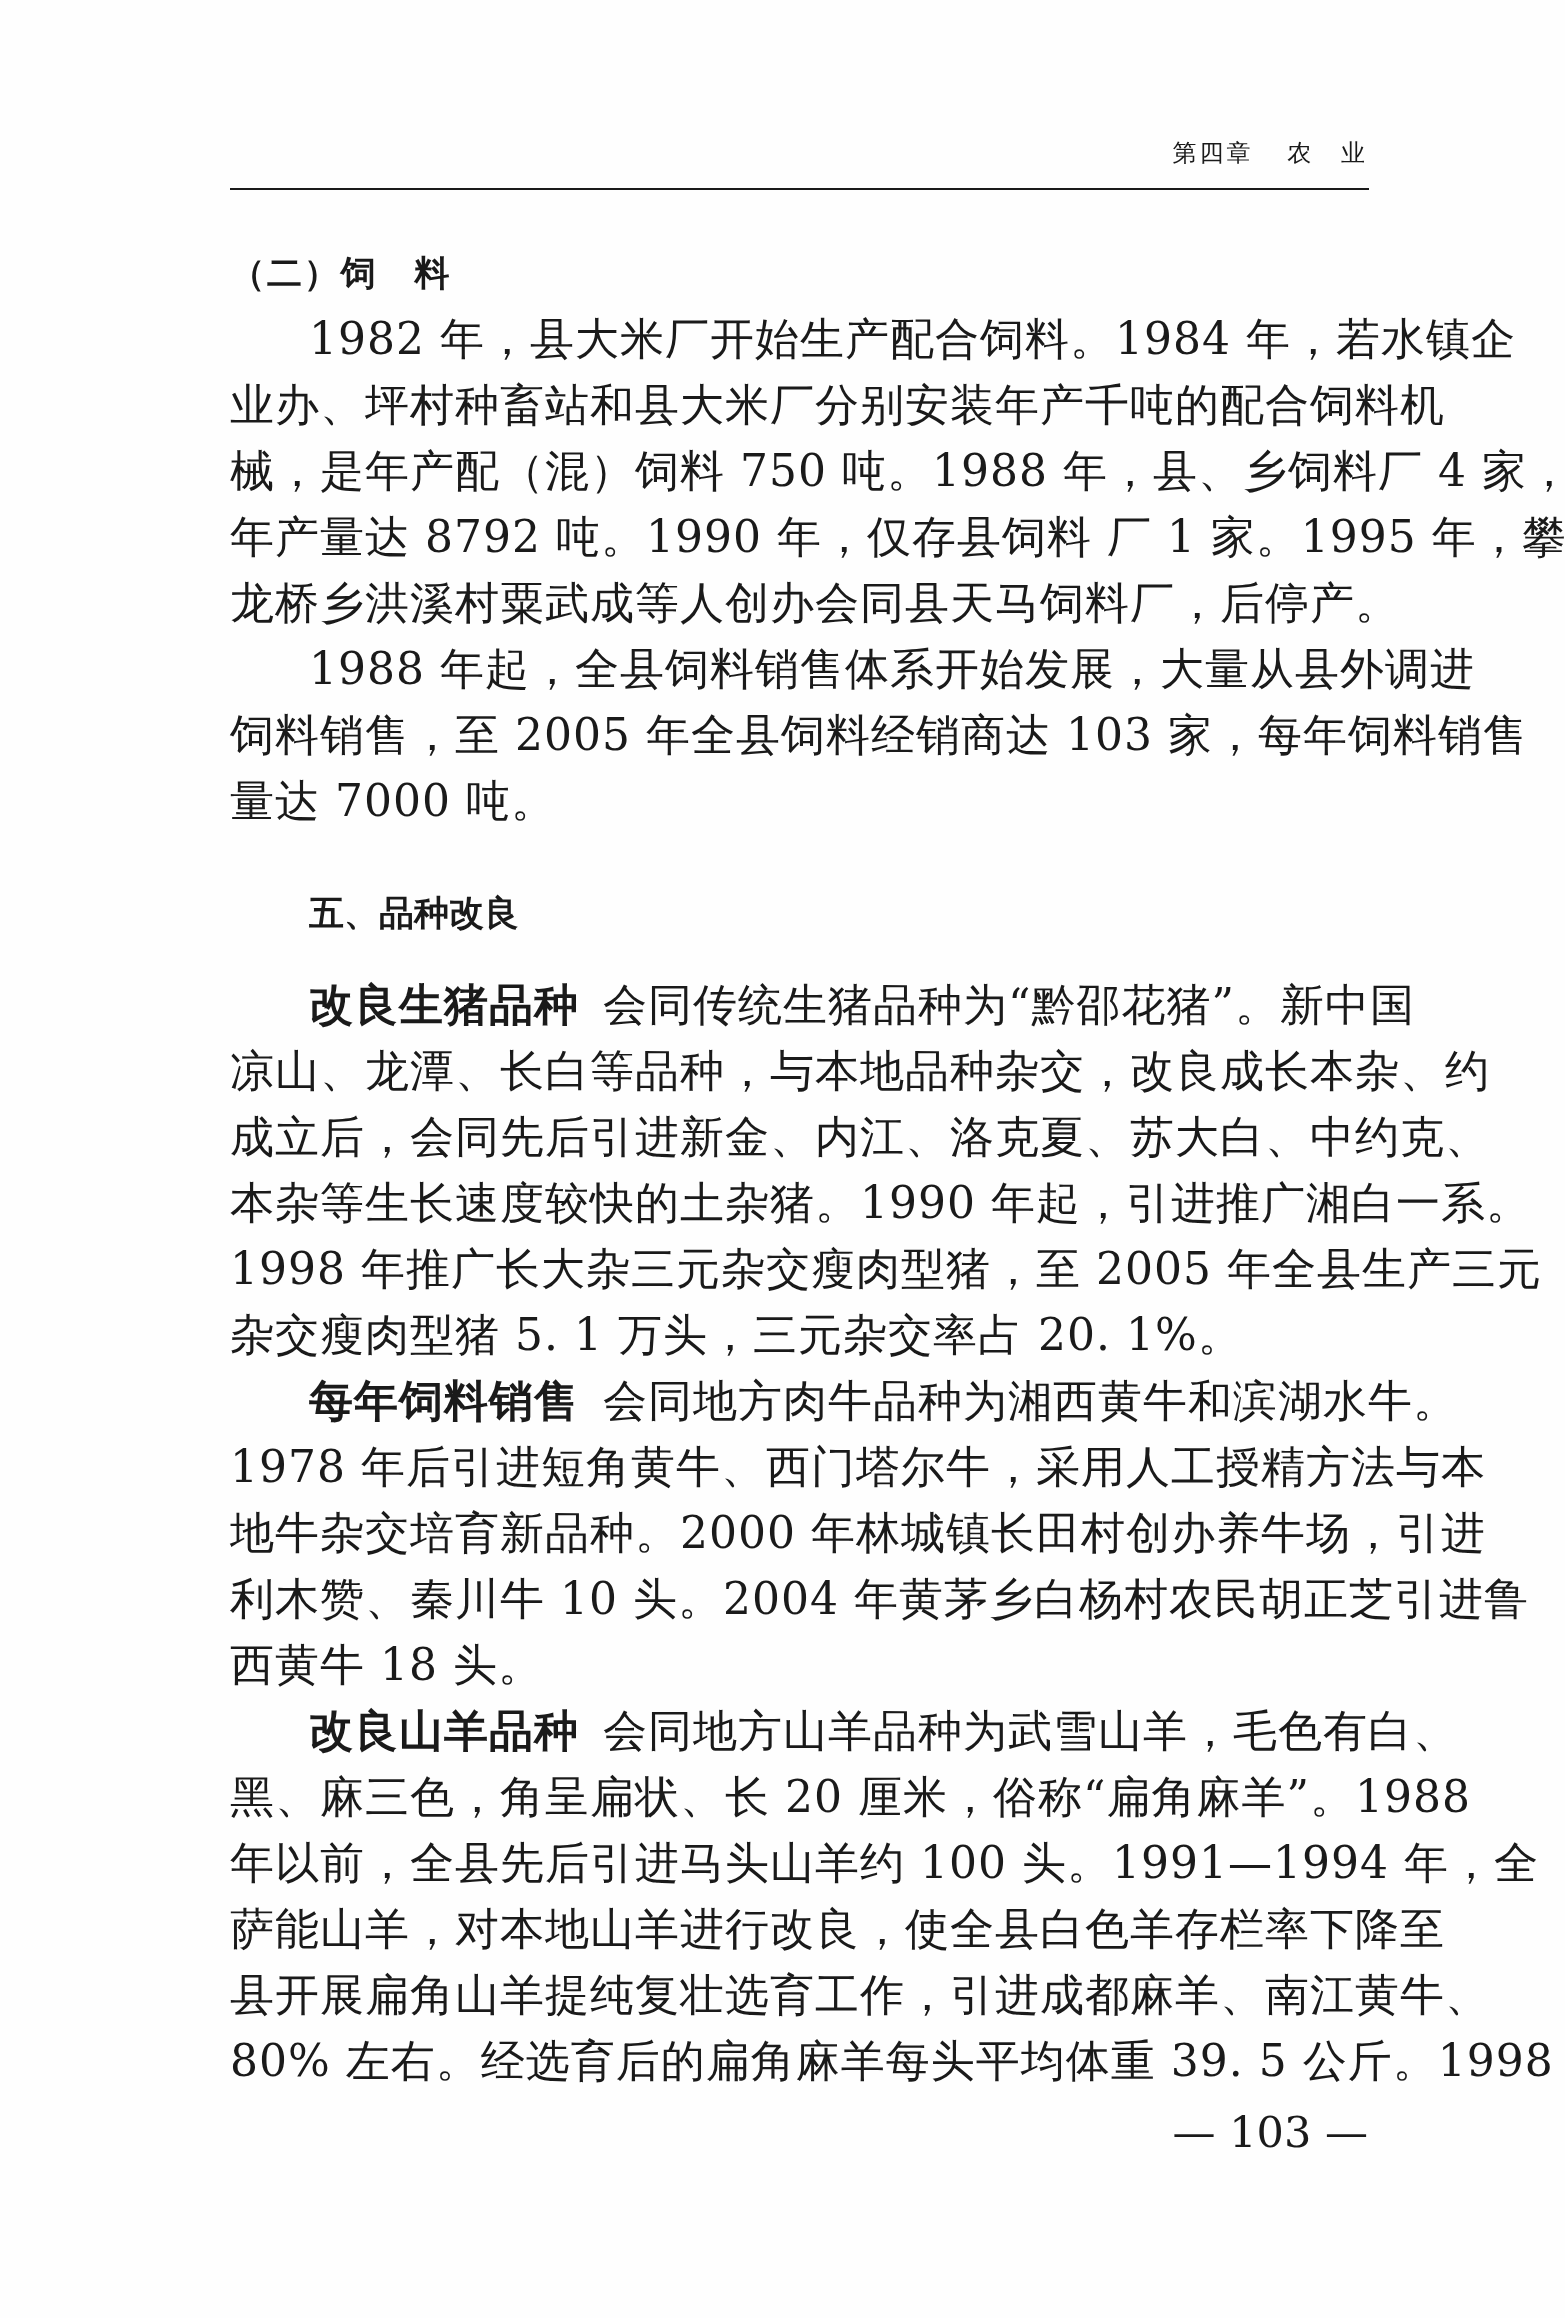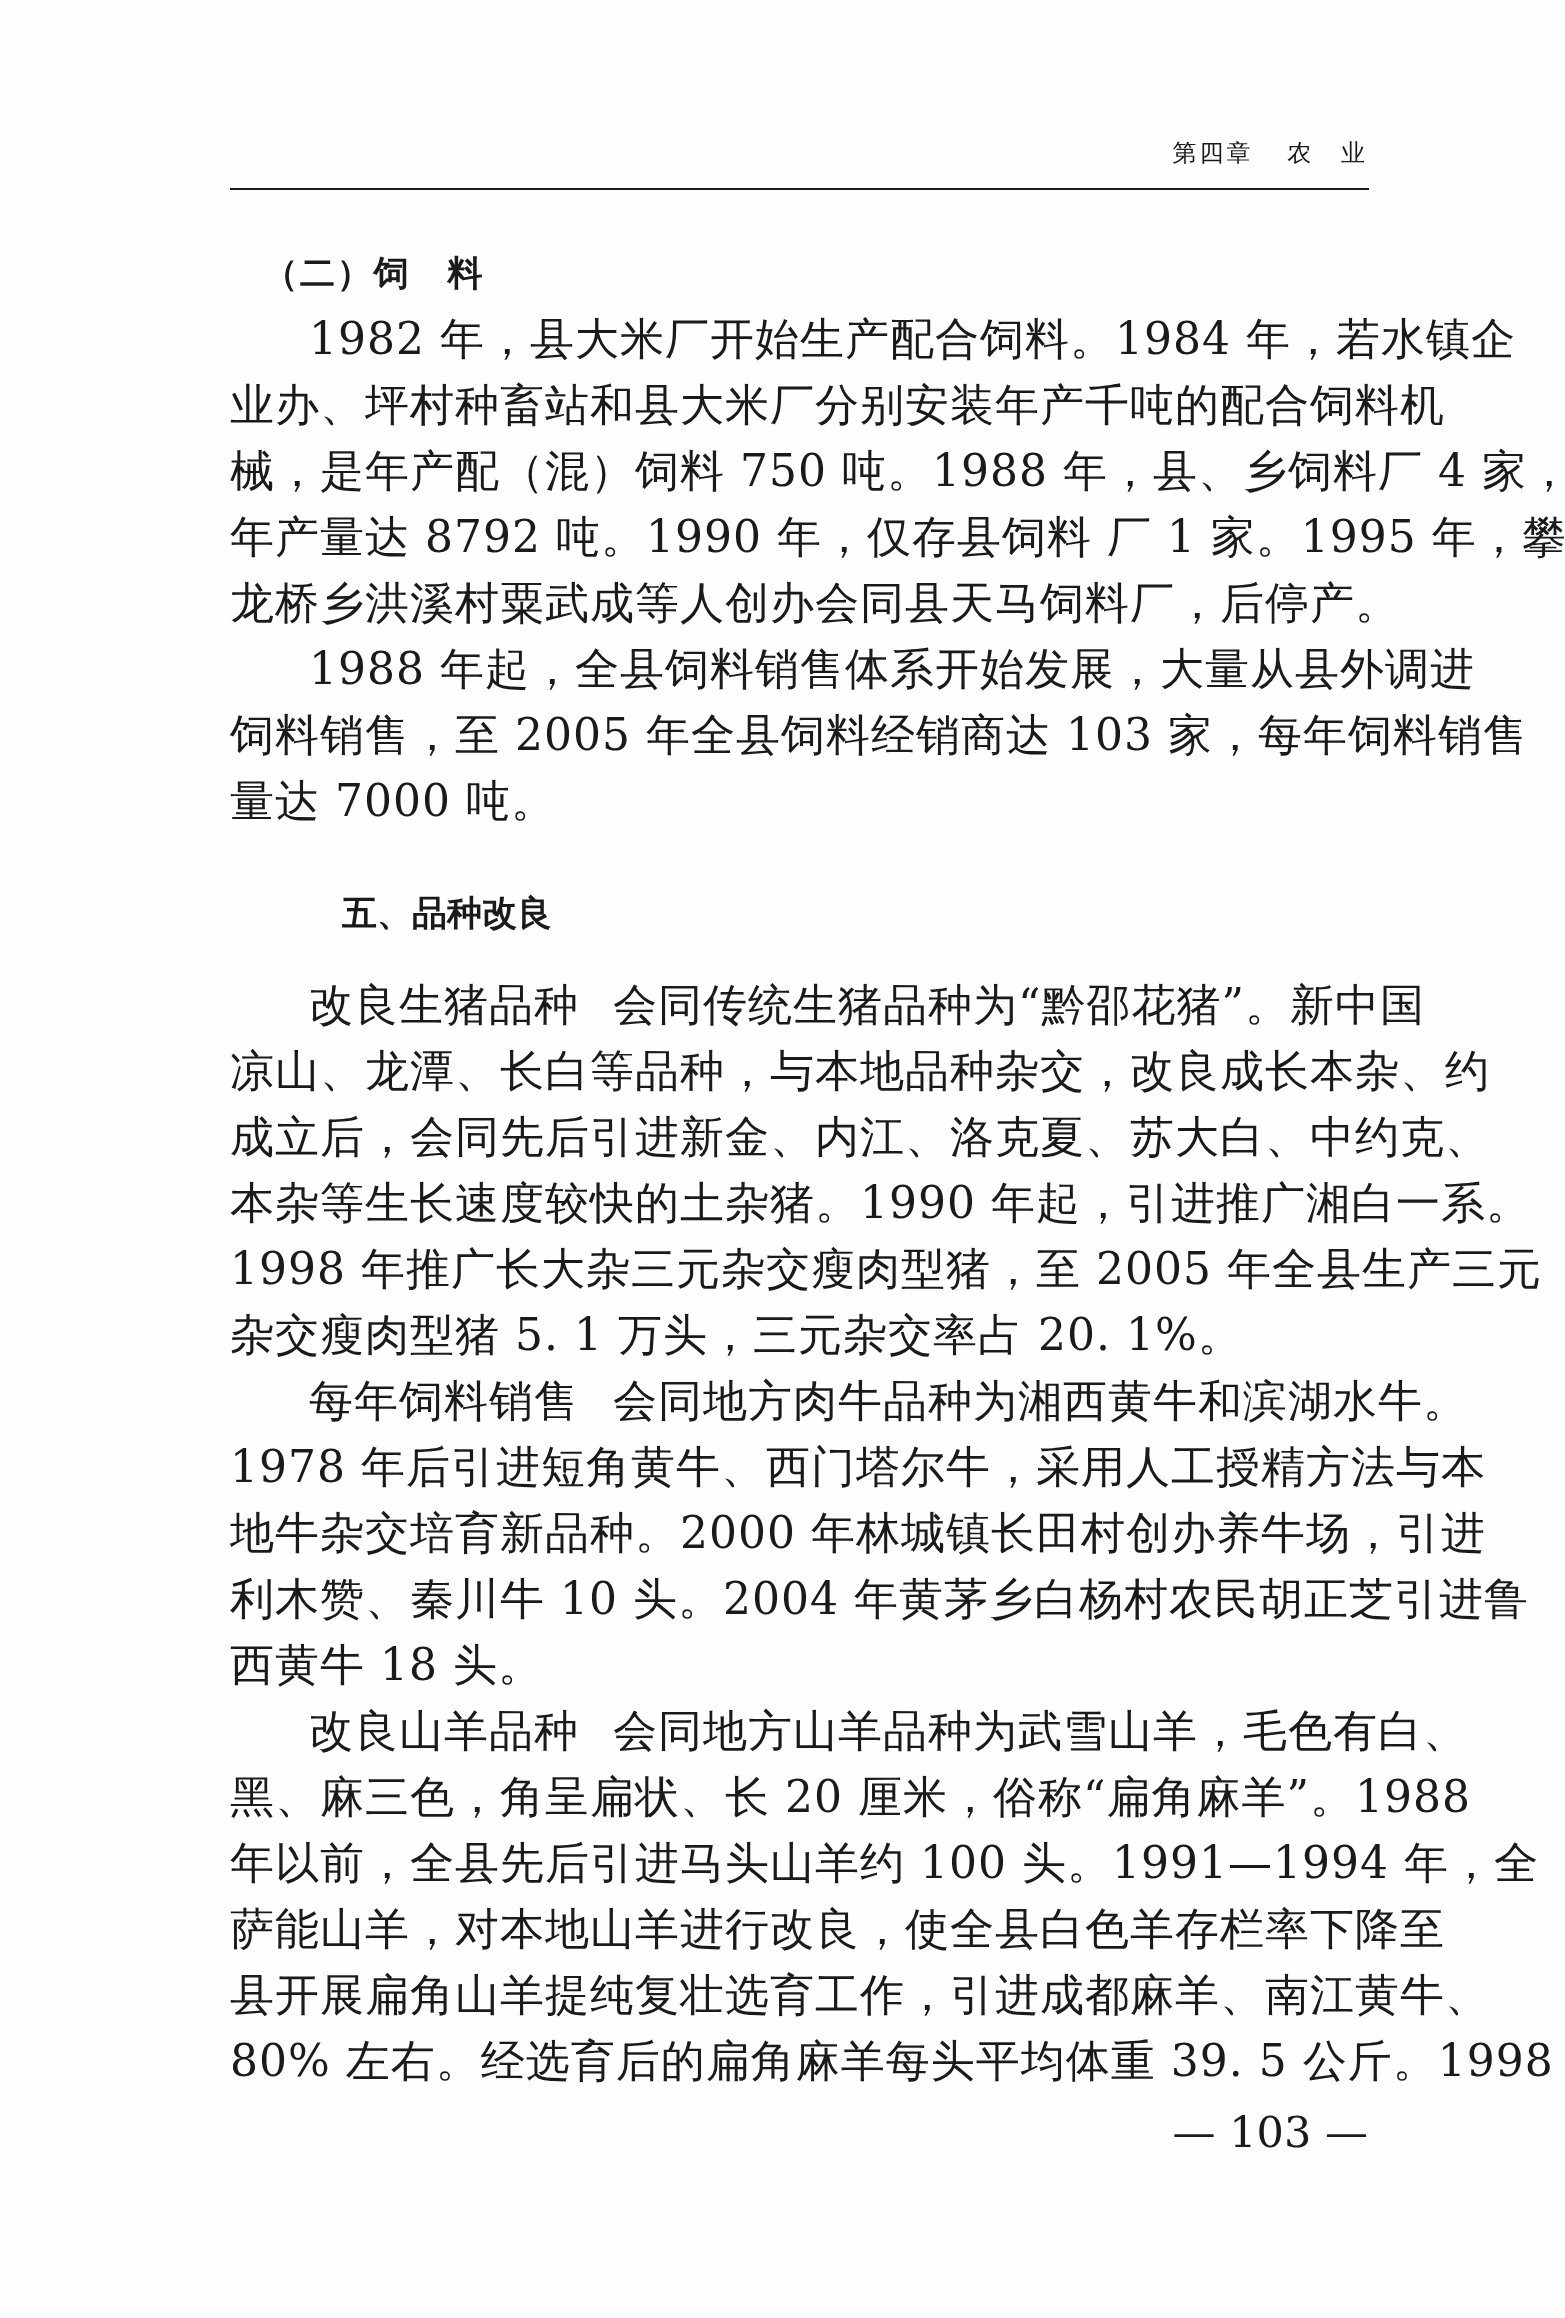--- a/index.html
+++ b/index.html
@@ -9,26 +9,26 @@
   .running-head { position:absolute; top:137px; right:197px; font-size:24px; letter-spacing:2.9px;
                   font-family:"DejaVu Serif",serif; }
   .running-head .gap { display:inline-block; width:34px; }
   .head-rule { position:absolute; left:230px; top:188px; width:1139px; height:2.4px; background:#1a1a1a; }
   .body { position:absolute; left:230px; top:240px; width:1139px; }
   .line { font-size:44px; line-height:66px; height:66px; white-space:nowrap; text-align:justify;
           text-align-last:justify; letter-spacing:1px; }
   .line.last { text-align-last:left; }
   .indent { padding-left:79px; }
   .section-title { font-family:"DejaVu Sans","Liberation Sans",sans-serif; font-weight:bold;
-                   font-size:35px; line-height:66px; height:66px;margin-left:33px; }
+                   font-size:35px; line-height:66px; height:66px; }
   .subsection-title { font-family:"DejaVu Sans","Liberation Sans",sans-serif; font-weight:bold;
                       font-size:35px; letter-spacing:1.9px; }
   .spacer { height:46px; }
   .spacer-s { height:26px; }
-  .lead { font-family:"DejaVu Sans","Liberation Sans",sans-serif; font-weight:normal; margin-right:34px; }
+  .lead { font-family:"DejaVu Sans","Liberation Sans",sans-serif; font-weight:bold; margin-right:24px; }
   .folio { position:absolute; top:2107px; right:197px; font-size:43px; }
 </style>
 </head>
 <body>
 
 <div class="page">
 
   <div class="running-head">
     <span>第四章</span><span class="gap"></span><span>农　业</span>
   </div>

